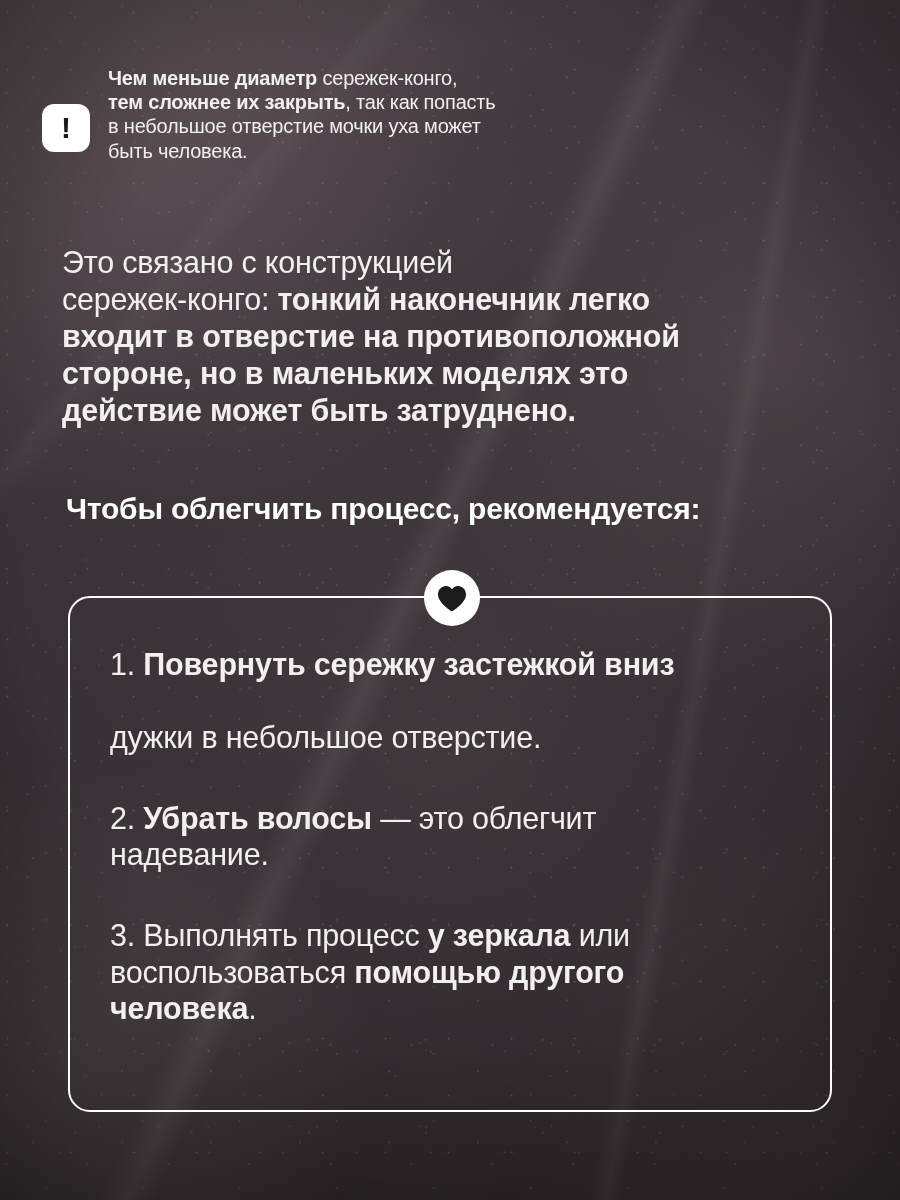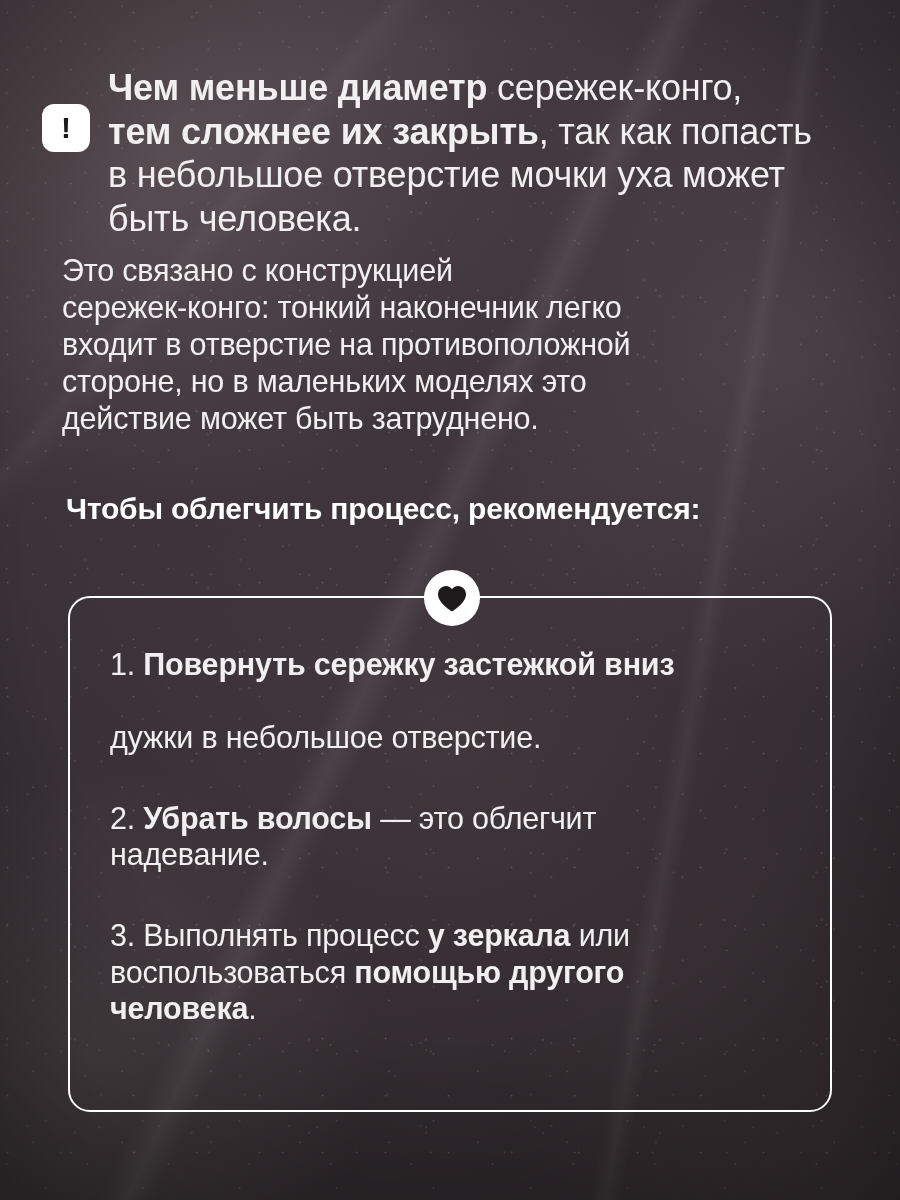--- a/index.html
+++ b/index.html
@@ -93,39 +93,39 @@
     justify-content: center;
     font-size: 30px;
     font-weight: 700;
     line-height: 1;
     margin-top: 42px;
     margin-right: 18px;
     font-family: "Liberation Sans", sans-serif;
   }
   .intro-text {
     color: #f2eff0;
-    font-size: 36px;
+    font-size: 20px;
     line-height: 1.21;
     letter-spacing: -0.2px;
     padding-top: 4px;
   }
   .intro-text b { font-weight: 700; }
 
   .para {
     position: absolute;
     left: 62px;
     width: 800px;
     color: #f2eff0;
     font-size: 30.5px;
     line-height: 1.21;
     letter-spacing: -0.2px;
   }
-  .para b { font-weight: 400; }
-
-  #para-construction { top: 252px; }
+  .para b { font-weight: 700; }
+
+  #para-construction { top: 244px; }
 
   .subhead {
     position: absolute;
     left: 66px;
     top: 492px;
     width: 800px;
     color: #ffffff;
     font-size: 30px;
     font-weight: 700;
     letter-spacing: -0.2px;

